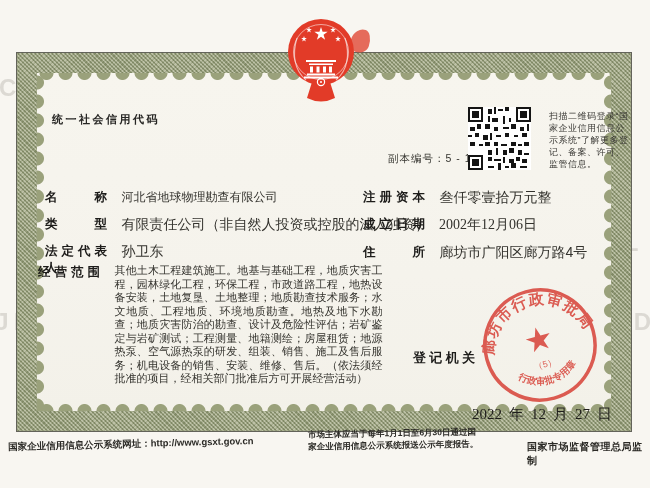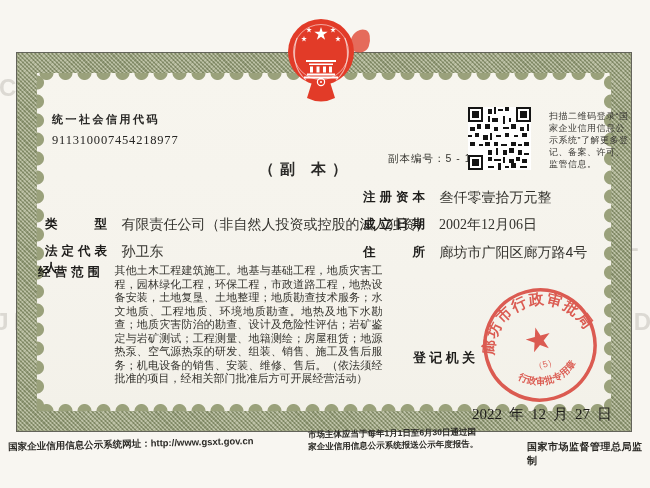--- a/index.html
+++ b/index.html
@@ -115,24 +115,22 @@
     <path fill="#fff" d="M20 42h30v2H20z M23 45.5h24v1.5H23z M24 48.5h3v6h-3z M30.5 48.5h3v6h-3z M37 48.5h3v6h-3z M43 48.5h3v6h-3z M21 55.5h28v2H21z M18 58.5h34v2H18z"></path>
     <circle cx="35" cy="64" r="3.6" fill="none" stroke="#fff" stroke-width="1.2"></circle>
     <circle cx="35" cy="64" r="1" fill="#fff"></circle>
     <path d="M11 20 C6 36 8 52 20 62" fill="none" stroke="#fff" stroke-width="1.2" opacity=".6"></path>
     <path d="M59 20 C64 36 62 52 50 62" fill="none" stroke="#fff" stroke-width="1.2" opacity=".6"></path>
   </svg>
   <div class="ink-mark"></div>
 
   <div class="credit">
     <div class="lab">统一社会信用代码</div>
-    <div class="num">911310007454218977</div>
-  </div>
-
-  <div class="subtitle">（副 本）</div>
+  </div>
+
   <div class="copyno">副本编号：5 - 1</div>
 
   <svg class="qr" viewBox="0 0 29 29" shape-rendering="crispEdges">
     <rect x="0" y="0" width="29" height="29" fill="#fff"></rect>
     <g fill="#141414">
       <rect x="0" y="0" width="7" height="7"></rect>
         <rect x="22" y="0" width="7" height="7"></rect>
         <rect x="0" y="22" width="7" height="7"></rect>
     </g>
     <g fill="#fff">
@@ -148,20 +146,24 @@
                M1 9h2v2H1z M4 8h2v2H4z M8 8h2v2H8z M12 9h2v2h-2z M16 9h3v1h-3z M20 8h2v2h-2z M24 9h2v2h-2z M27 8h1v3h-1z
                M0 13h2v1H0z M3 12h2v2H3z M7 13h2v2H7z M10 12h1v3h-1z M13 13h2v1h-2z M17 12h2v2h-2z M21 13h2v1h-2z M25 12h2v2h-2z
                M1 16h2v2H1z M5 17h2v1H5z M8 16h2v2H8z M12 16h2v2h-2z M15 17h3v1h-3z M20 16h2v2h-2z M23 17h2v1h-2z M26 16h2v2h-2z
                M9 20h2v2H9z M13 19h1v3h-1z M16 20h2v2h-2z M19 19h2v2h-2z M23 20h2v2h-2z M26 21h2v1h-2z
                M9 23h2v2H9z M12 24h3v1h-3z M16 23h1v3h-1z M19 24h2v2h-2z M22 23h2v2h-2z M25 24h2v2h-2z
                M9 27h3v1H9z M14 26h1v3h-1z M17 27h2v1h-2z M20 26h2v2h-2z M24 27h3v1h-3z"></path>
     </g>
   </svg>
   <div class="qr-caption">扫描二维码登录“国家企业信用信息公示系统”了解更多登记、备案、许可、监管信息。</div>
 
+  <div class="row" style="left:45px;top:189px;">
+    <span class="lbl">名称</span>
+    <span class="val" style="font-size:12px;">河北省地球物理勘查有限公司</span>
+  </div>
   <div class="row" style="left:45px;top:216px;">
     <span class="lbl">类型</span>
     <span class="val">有限责任公司（非自然人投资或控股的法人独资）</span>
   </div>
   <div class="row" style="left:45px;top:243px;">
     <span class="lbl">法定代表人</span>
     <span class="val">孙卫东</span>
   </div>
   <div class="row" style="left:38px;top:264px;">
     <span class="lbl">经营范围</span>

